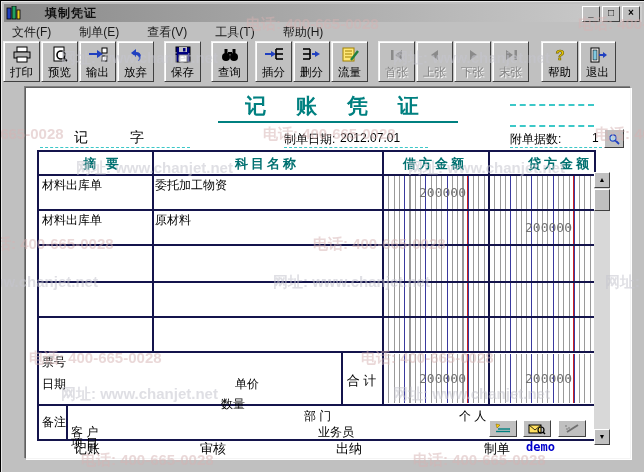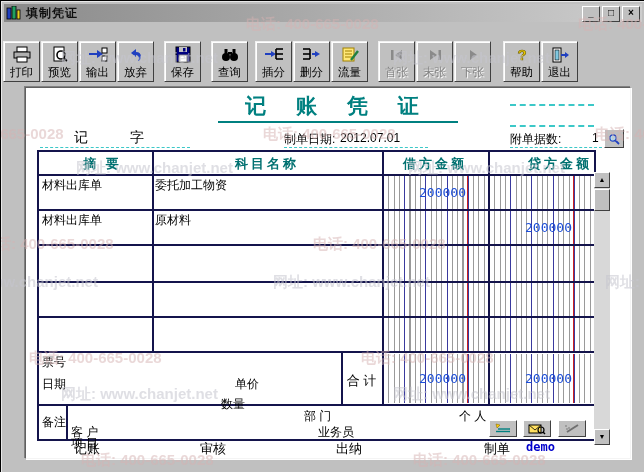--- a/index.html
+++ b/index.html
@@ -2,21 +2,21 @@
 <html><head>
 <meta charset="utf-8">
 <style>
   html,body{margin:0;padding:0;background:#6b6b6b;font-family:"Liberation Sans",sans-serif;}
   #window{position:relative;width:644px;height:472px;background:#c0c0c0;overflow:hidden;
     border:1px solid #000;box-shadow:inset 1px 1px 0 #e8e8e8, inset -1px -1px 0 #505050;}
   
   .titlebar{position:absolute;left:3px;top:3px;right:3px;height:18px;
     background:linear-gradient(90deg,#8a8a8a,#cdcdcd);display:flex;align-items:center;}
   .titlebar .appicon{width:16px;height:14px;margin:0 4px 0 2px;}
-  .titlebar .title{font-size:12px;font-weight:bold;color:#101010;letter-spacing:1px;}
+  .titlebar .title{font-size:12px;font-weight:bold;color:#101010;letter-spacing:1px;margin-left:19px;}
   .winbtns{position:absolute;right:2px;top:2px;display:flex;}
   .winbtn{width:16px;height:14px;background:#c0c0c0;border:1px solid;border-color:#fff #404040 #404040 #fff;
     font-size:10px;line-height:12px;text-align:center;font-weight:bold;color:#000;margin-left:2px;}
   
   .menubar{position:absolute;left:3px;top:23px;right:3px;height:16px;display:flex;align-items:center;}
   .menu-item{font-size:12px;color:#1a1a1a;padding:0 8px;margin-right:12px;}
   
   .toolbar{position:absolute;left:2px;top:40px;right:2px;height:43px;display:flex;align-items:flex-start;}
   .tbtn{width:37px;height:41px;background:#c0c0c0;border:1px solid;border-color:#f0f0f0 #404040 #404040 #f0f0f0;
     box-shadow:inset 1px 1px 0 #fff;display:flex;flex-direction:column;align-items:center;justify-content:flex-end;
@@ -38,21 +38,21 @@
   .vtable{position:absolute;left:11px;top:62px;width:555px;height:287px;border:2px solid #14144c;box-sizing:content-box;}
   .hline{position:absolute;left:0;width:100%;height:2px;background:#14144c;}
   .vline{position:absolute;width:1.5px;background:#14144c;}
   .th{position:absolute;top:3px;font-size:13px;font-weight:bold;color:#007070;text-align:center;letter-spacing:3px;}
   .cellTxt{position:absolute;font-size:12px;color:#000;white-space:nowrap;}
   .money{position:absolute;background-image:
       repeating-linear-gradient(90deg,#3a3a9e 0 1px,transparent 1px 21.2px),
       repeating-linear-gradient(90deg,#9a9a9a 0 1px,transparent 1px 5.3px);}
   .money::after{content:"";position:absolute;top:0;bottom:0;right:19px;width:1.5px;background:#cc2020;}
   .amt{position:absolute;width:104px;text-align:right;padding-right:21px;font-family:"DejaVu Sans Mono",monospace;
-    font-size:13px;color:#1d4ed8;box-sizing:border-box;}
+    font-size:13px;color:#737373;box-sizing:border-box;}
   .miniBtn{position:absolute;width:26px;height:15px;background:#c0c0c0;border:1px solid;
     border-color:#fff #404040 #404040 #fff;display:flex;align-items:center;justify-content:center;}
   
   .sbar{position:absolute;left:568px;top:84px;width:16px;height:273px;background:#d8d8d8;}
   .sbtn{position:absolute;left:0;width:16px;height:16px;background:#c0c0c0;border:1px solid;
     border-color:#fff #404040 #404040 #fff;font-size:7px;text-align:center;line-height:14px;color:#000;box-sizing:border-box;}
   .sthumb{position:absolute;left:0;top:17px;width:16px;height:22px;background:#c0c0c0;border:1px solid;
     border-color:#fff #404040 #404040 #fff;box-sizing:border-box;}
   
   .sig{position:absolute;top:352px;font-size:13px;color:#000;}
@@ -74,20 +74,27 @@
       <rect x="11" y="4" width="3" height="9" fill="#e8d020" stroke="#000" stroke-width="0.8"></rect>
     </svg>
     <span class="title">填制凭证</span>
     <div class="winbtns">
       <div class="winbtn">_</div>
       <div class="winbtn">□</div>
       <div class="winbtn">×</div>
     </div>
   </div>
 
+  <div class="menubar">
+    <span class="menu-item">文件(F)</span>
+    <span class="menu-item">制单(E)</span>
+    <span class="menu-item">查看(V)</span>
+    <span class="menu-item">工具(T)</span>
+    <span class="menu-item">帮助(H)</span>
+  </div>
 
   <div class="toolbar">
     <div class="tbtn">
       <span class="ticon">
           <svg width="20" height="18" viewBox="0 0 20 18">
             <rect x="5" y="1" width="10" height="5" fill="#fff" stroke="#000"></rect>
             <rect x="2" y="6" width="16" height="6" fill="#b0b0b0" stroke="#000"></rect>
             <rect x="5" y="11" width="10" height="5" fill="#fff" stroke="#000"></rect>
           </svg>
         </span>
@@ -188,33 +195,41 @@
           <svg width="18" height="14" viewBox="0 0 18 14">
             <rect x="3" y="2" width="2.5" height="10" fill="#8a8a8a"></rect>
             <polygon points="14,2 14,12 7,7" fill="#8a8a8a"></polygon>
           </svg>
         </span>
       <span>首张</span>
     </div>
     <div class="tbtn disabled">
       <span class="ticon">
           <svg width="18" height="14" viewBox="0 0 18 14">
+            <polygon points="12,2 12,12 5,7" fill="#8a8a8a"></polygon>
+          </svg>
+        </span>
+      <span>上张</span>
+    </div>
+    <div class="tbtn disabled">
+      <span class="ticon">
+          <svg width="18" height="14" viewBox="0 0 18 14">
+            <polygon points="6,2 6,12 13,7" fill="#8a8a8a"></polygon>
+          </svg>
+        </span>
+      <span>下张</span>
+    </div>
+    <div class="tbtn disabled">
+      <span class="ticon">
+          <svg width="18" height="14" viewBox="0 0 18 14">
             <polygon points="4,2 4,12 11,7" fill="#8a8a8a"></polygon>
             <rect x="12.5" y="2" width="2.5" height="10" fill="#8a8a8a"></rect>
           </svg>
         </span>
       <span>末张</span>
-    </div>
-    <div class="tbtn disabled">
-      <span class="ticon">
-          <svg width="18" height="14" viewBox="0 0 18 14">
-            <polygon points="6,2 6,12 13,7" fill="#8a8a8a"></polygon>
-          </svg>
-        </span>
-      <span>下张</span>
     </div>
     <div class="tbtn gap11">
       <span class="ticon">
           <svg width="18" height="18" viewBox="0 0 18 18">
             <text x="9" y="14" text-anchor="middle" font-size="15" font-weight="bold" fill="#e8c800" stroke="#706000" stroke-width="0.6">?</text>
           </svg>
         </span>
       <span>帮助</span>
     </div>
     <div class="tbtn">

